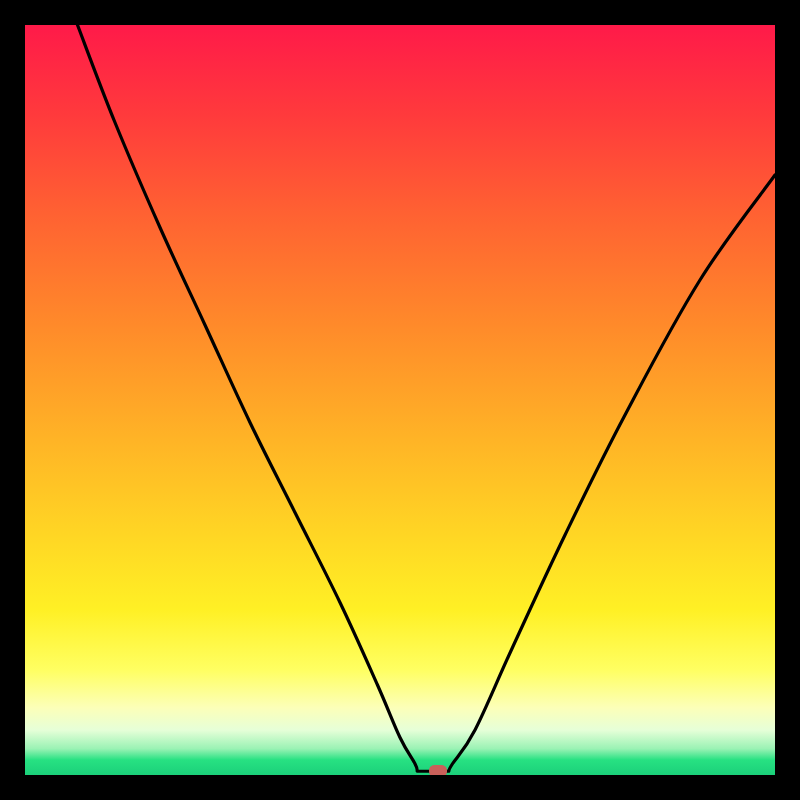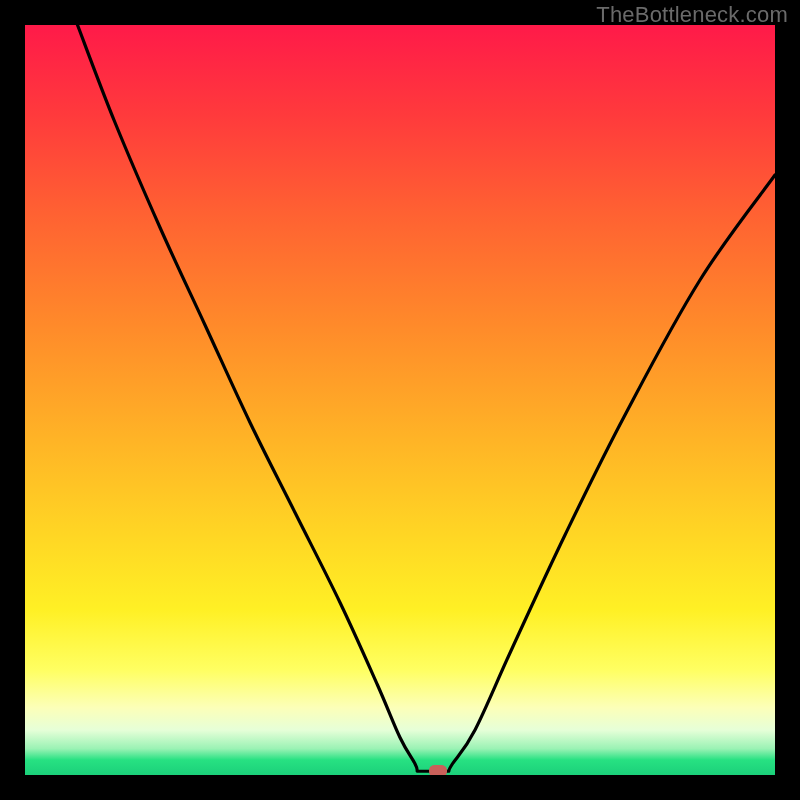--- a/index.html
+++ b/index.html
@@ -70,21 +70,20 @@
     border-radius: 6px / 5px;
     background: #c9605a;
     z-index: 3;
     transform: translate(-50%, -50%);
   }
 </style>
 </head>
 <body>
 
 <div class="frame">
-  <div class="watermark">TheBottleneck.com</div>
 
   <div class="plot">
     <div class="gradient"></div>
     <svg class="curve" viewBox="0 0 750 750" preserveAspectRatio="none">
       <path id="curve-path" d="M 52.50 0.00 C 59.25 17.55, 75.15 61.05, 90.00 97.50 C 104.85 133.95, 118.80 166.05, 135.00 202.50 C 151.20 238.95, 163.80 264.90, 180.00 300.00 C 196.20 335.10, 208.80 363.75, 225.00 397.50 C 241.20 431.25, 253.80 455.10, 270.00 487.50 C 286.20 519.90, 300.15 546.45, 315.00 577.50 C 329.85 608.55, 341.70 635.70, 352.50 660.00 C 363.30 684.30, 368.25 698.33, 375.00 712.50 C 381.75 726.67, 386.89 732.67, 390.00 738.75 C 393.11 744.83, 391.85 744.90, 392.25 746.25 L 423.75 746.25 C 424.42 744.90, 422.77 746.17, 427.50 738.75 C 432.22 731.33, 439.20 725.92, 450.00 705.00 C 460.80 684.08, 471.30 657.60, 487.50 622.50 C 503.70 587.40, 519.75 551.85, 540.00 510.00 C 560.25 468.15, 575.70 435.90, 600.00 390.00 C 624.30 344.10, 648.00 298.20, 675.00 255.00 C 702.00 211.80, 736.50 168.90, 750.00 150.00" fill="none" stroke="#000" stroke-width="3.2" stroke-linecap="round" stroke-linejoin="round"></path>
     </svg>
     <div id="marker" class="marker" style="left: 412.5px; top: 746.25px;"></div>
   </div>
 </div>
 

